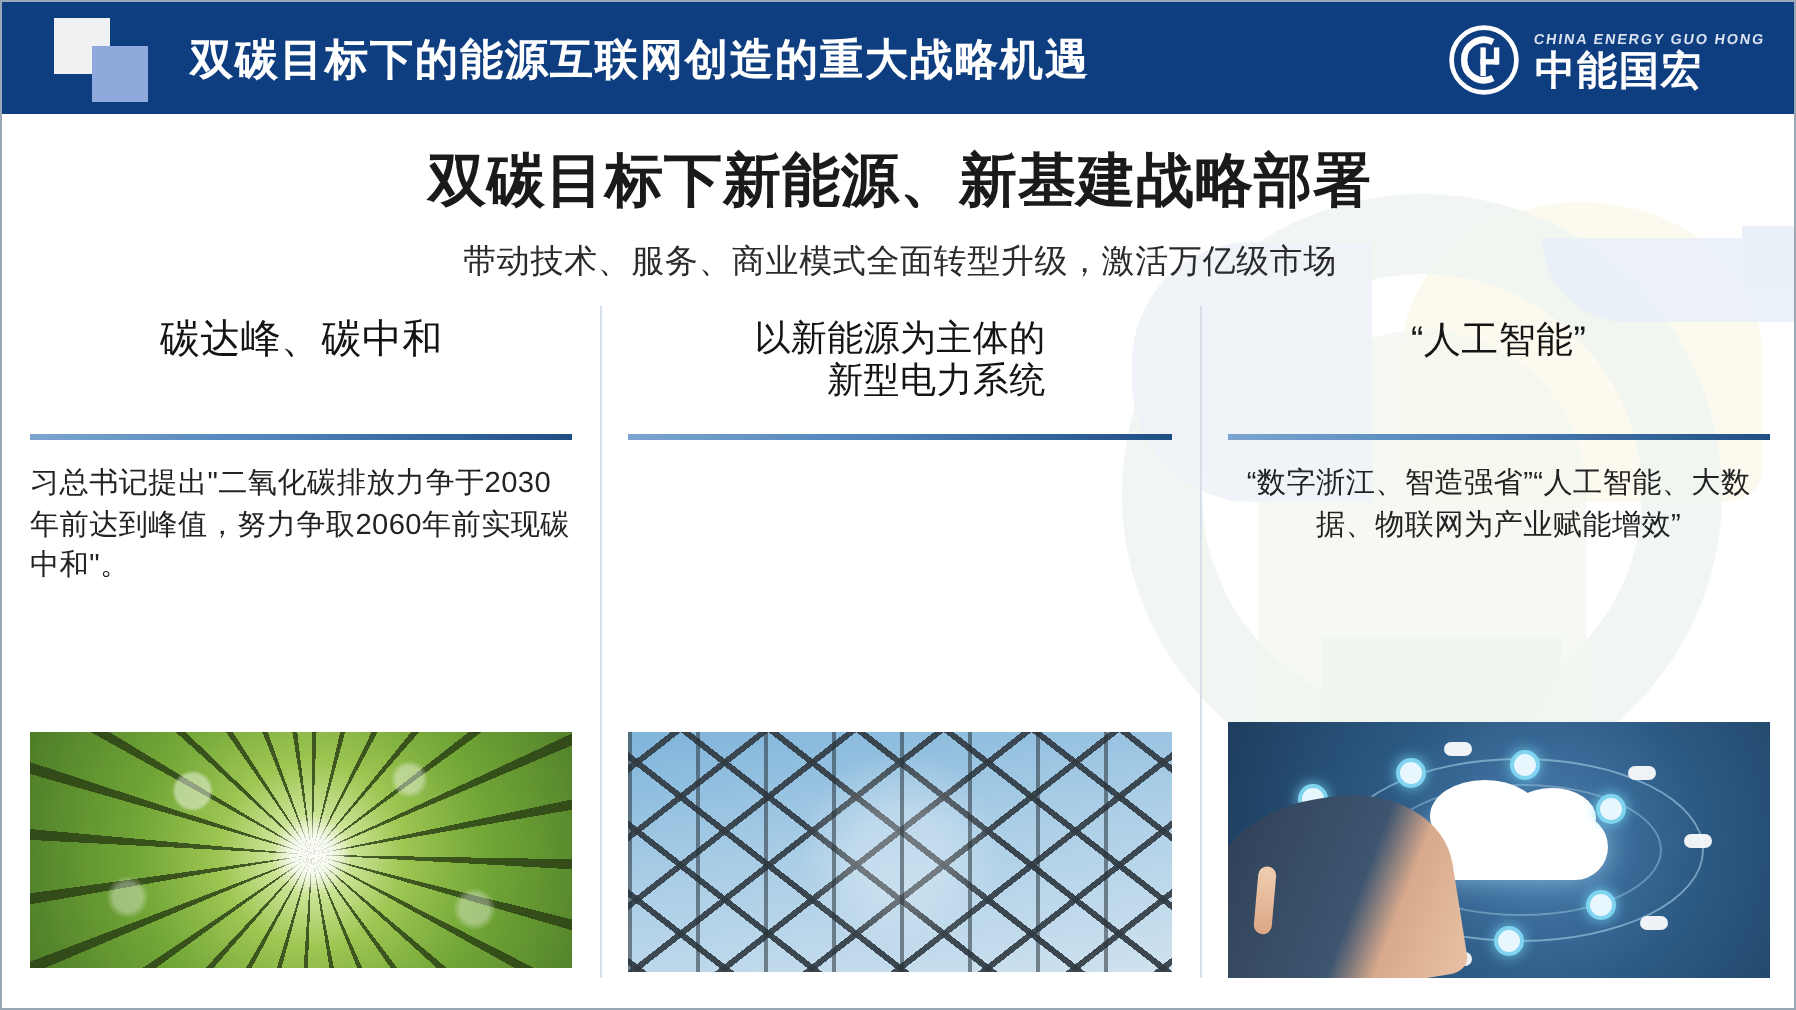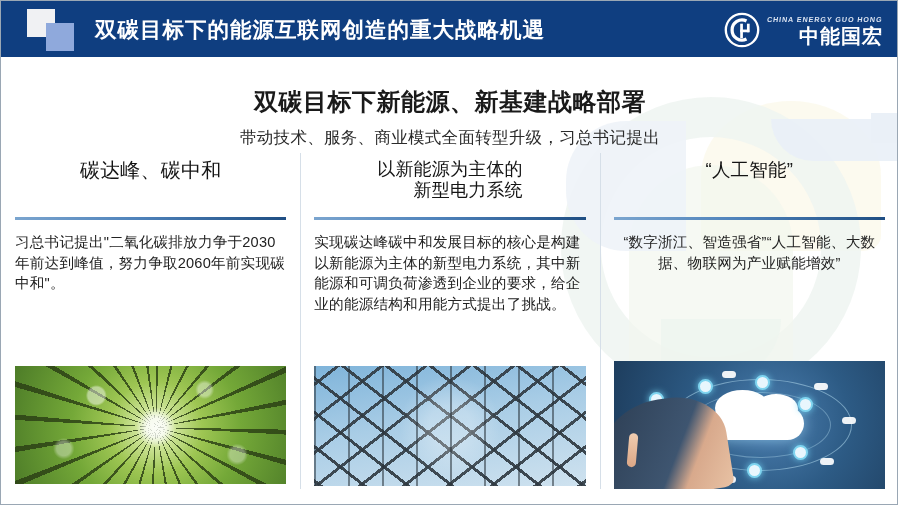--- a/index.html
+++ b/index.html
@@ -158,37 +158,35 @@
     transform: skewX(-8deg);
     margin-bottom: 2px;
   }
   .logo-cn {
     color: #ffffff;
     font-size: 20px;
     font-weight: bold;
     letter-spacing: 1px;
     line-height: 1;
     white-space: nowrap;
-    text-align: right;
   }
 
   
   .headline-wrap {
     position: absolute;
     left: 0;
     top: 70px;
     width: 898px;
     text-align: center;
   }
   .headline {
     color: #1a1a1a;
-    font-size: 24px;
+    font-size: 29px;
     font-weight: bold;
     letter-spacing: .5px;
-    margin-top: 15px;
   }
   .subheadline {
     margin-top: 9px;
     color: #2b2b2b;
     font-size: 16.5px;
     letter-spacing: .3px;
   }
 
   
   .columns {
@@ -425,21 +423,21 @@
       </svg>
       <div class="logo-text">
         <div class="logo-en">CHINA ENERGY GUO HONG</div>
         <div class="logo-cn">中能国宏</div>
       </div>
     </div>
   </div>
 
   <div class="headline-wrap">
     <div class="headline">双碳目标下新能源、新基建战略部署</div>
-    <div class="subheadline">带动技术、服务、商业模式全面转型升级，习总书记提出</div>
+    <div class="subheadline">带动技术、服务、商业模式全面转型升级，激活万亿级市场</div>
   </div>
 
   <div class="columns">
 
     <div class="col col-1">
       <div class="col-head">
         <div class="col-head-text">碳达峰、碳中和</div>
       </div>
       <div class="col-rule"></div>
       <div class="col-body">习总书记提出"二氧化碳排放力争于2030年前达到峰值，努力争取2060年前实现碳中和"。</div>
@@ -447,21 +445,20 @@
         <div class="ph-forest"></div>
       </div>
     </div>
 
     <div class="col col-2">
       <div class="col-sep"></div>
       <div class="col-head">
         <div class="col-head-text">以新能源为主体的<br>新型电力系统</div>
       </div>
       <div class="col-rule"></div>
-      <div class="col-body">实现碳达峰碳中和发展目标的核心是构建以新能源为主体的新型电力系统，其中新能源和可调负荷渗透到企业的要求，给企业的能源结构和用能方式提出了挑战。</div>
       <div class="photo">
         <div class="ph-tower"></div>
       </div>
     </div>
 
 
     <div class="col col-4">
       <div class="col-sep"></div>
       <div class="col-head">
         <div class="col-head-text">“人工智能”</div>

